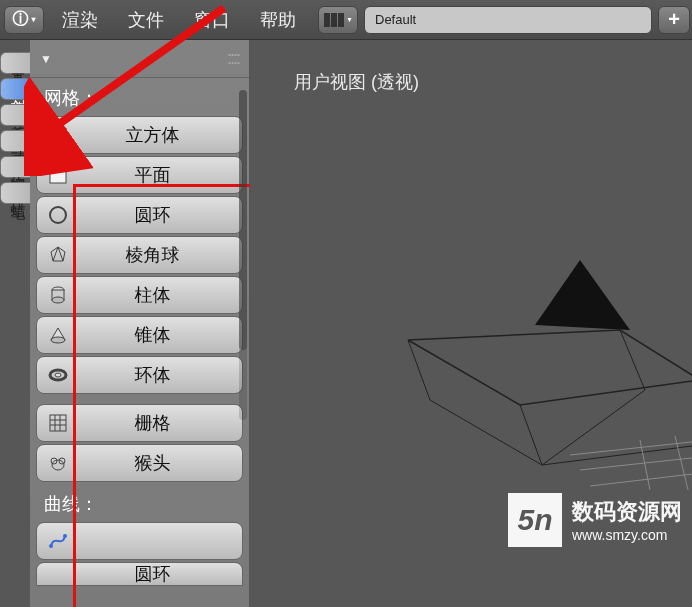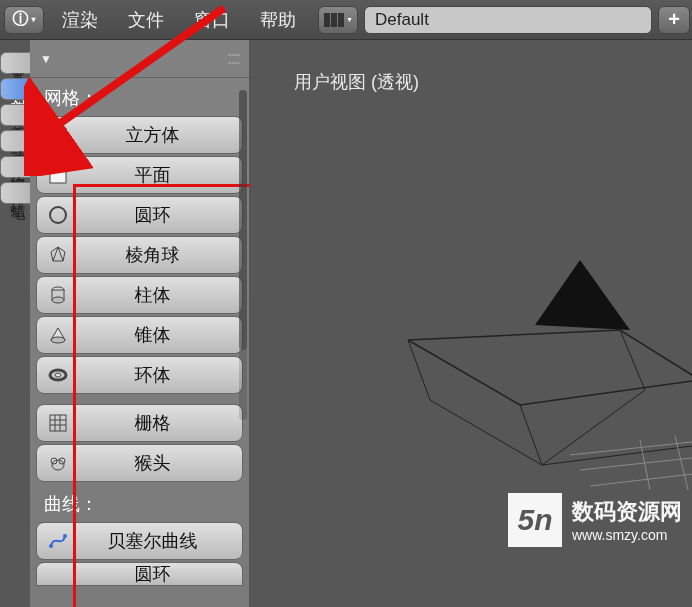--- a/index.html
+++ b/index.html
@@ -61,21 +61,21 @@
     .layout-field {
       flex: 1;
       height: 28px;
       margin: 12px 6px;
       background: #c8c8c8;
       border: 1px solid #444;
       border-radius: 6px;
       padding: 0 10px;
       display: flex;
       align-items: center;
-      font-size: 17px;
+      font-size: 13px;
       color: #222;
     }
     .add-btn {
       width: 32px;
       height: 28px;
       margin-right: 2px;
       background: linear-gradient(to bottom, #888, #666);
       border: 1px solid #444;
       border-radius: 6px;
       display: flex;
@@ -376,21 +376,20 @@
     <div class="section-label">曲线：</div>
     <div class="prim-list" style="margin-bottom:0">
       <div class="prim-btn">
         <span class="prim-icon">
           <svg width="20" height="20">
               <path d="M3,15 C6,3 14,17 17,5" fill="none" stroke="#3a6bd8" stroke-width="2"></path>
               <circle cx="3" cy="15" r="2" fill="#3a6bd8"></circle>
               <circle cx="17" cy="5" r="2" fill="#3a6bd8"></circle>
             </svg>
         </span>
-        <span class="prim-label">贝塞尔曲线</span>
       </div>
       <div class="prim-btn" style="border-bottom-left-radius:0;border-bottom-right-radius:0;height:24px">
         <span class="prim-icon">
           
         </span>
         <span class="prim-label">圆环</span>
       </div>
     </div>
 
     <div class="red-box" style="top:144px; left:43px; width:200px; height:463px;"></div>

